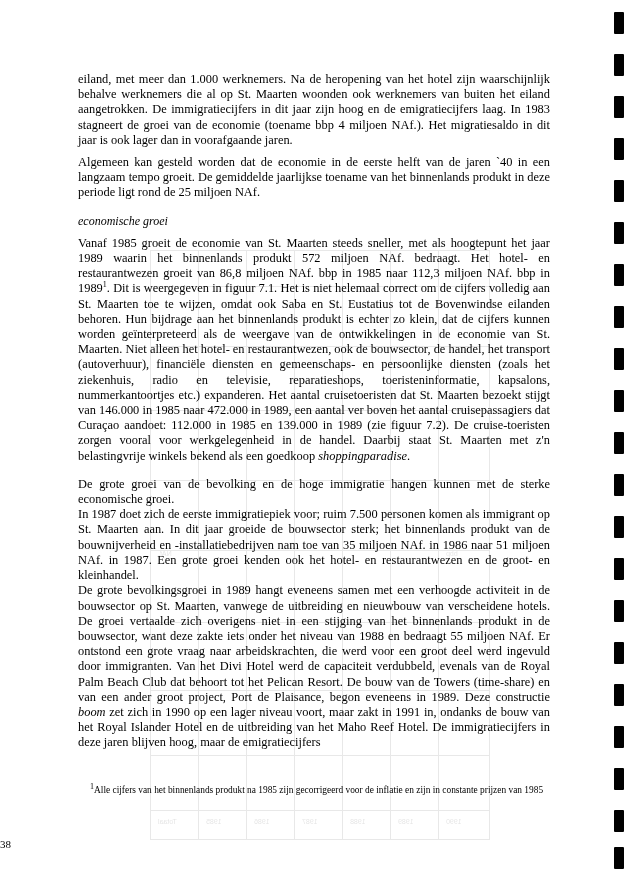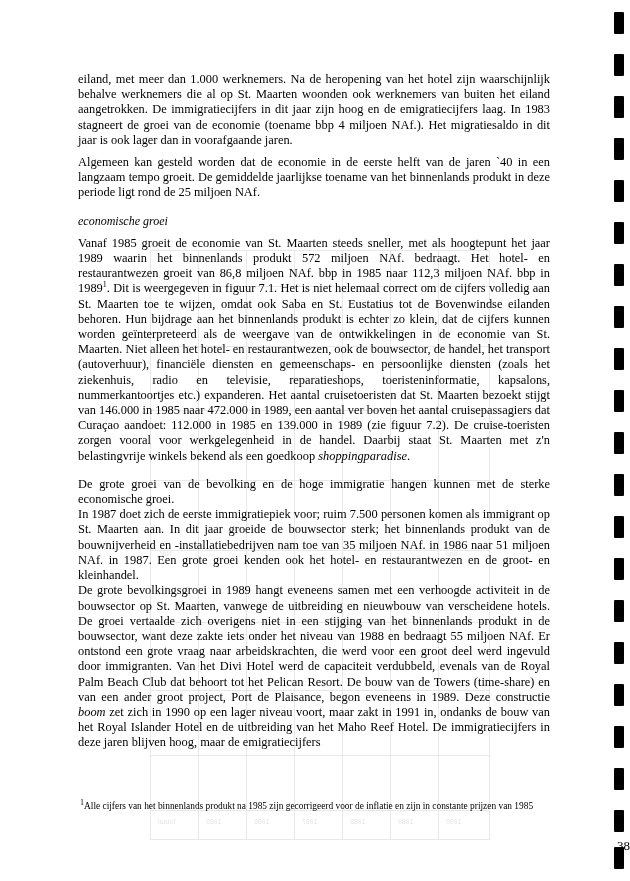--- a/index.html
+++ b/index.html
@@ -88,35 +88,34 @@
     font-style: italic;
     font-size: 12px;
     line-height: 15.2px;
     margin: 0;
   }
 
   .it { font-style: italic; }
   sup { font-size: 8px; vertical-align: super; line-height: 0; }
   .footnote {
     position: absolute;
-    left: 80px;
+    left: 90px;
     top: 784px;
     width: 472px;
     font-size: 9.4px;
     line-height: 12px;
     text-align: justify;
-    margin-top: 16px;
   }
   .pagenum {
     position: absolute;
     left: 0;
     right: 0;
     top: 838px;
-    text-align: right;
-    font-size: 13px;
+    text-align: left;
+    font-size: 11px;
   }
 </style>
 </head>
 <body>
 
 <div class="page">
 
   <div class="bleed">
     <div class="vline" style="left:0;"></div>
     <div class="vline" style="left:48px;"></div>

